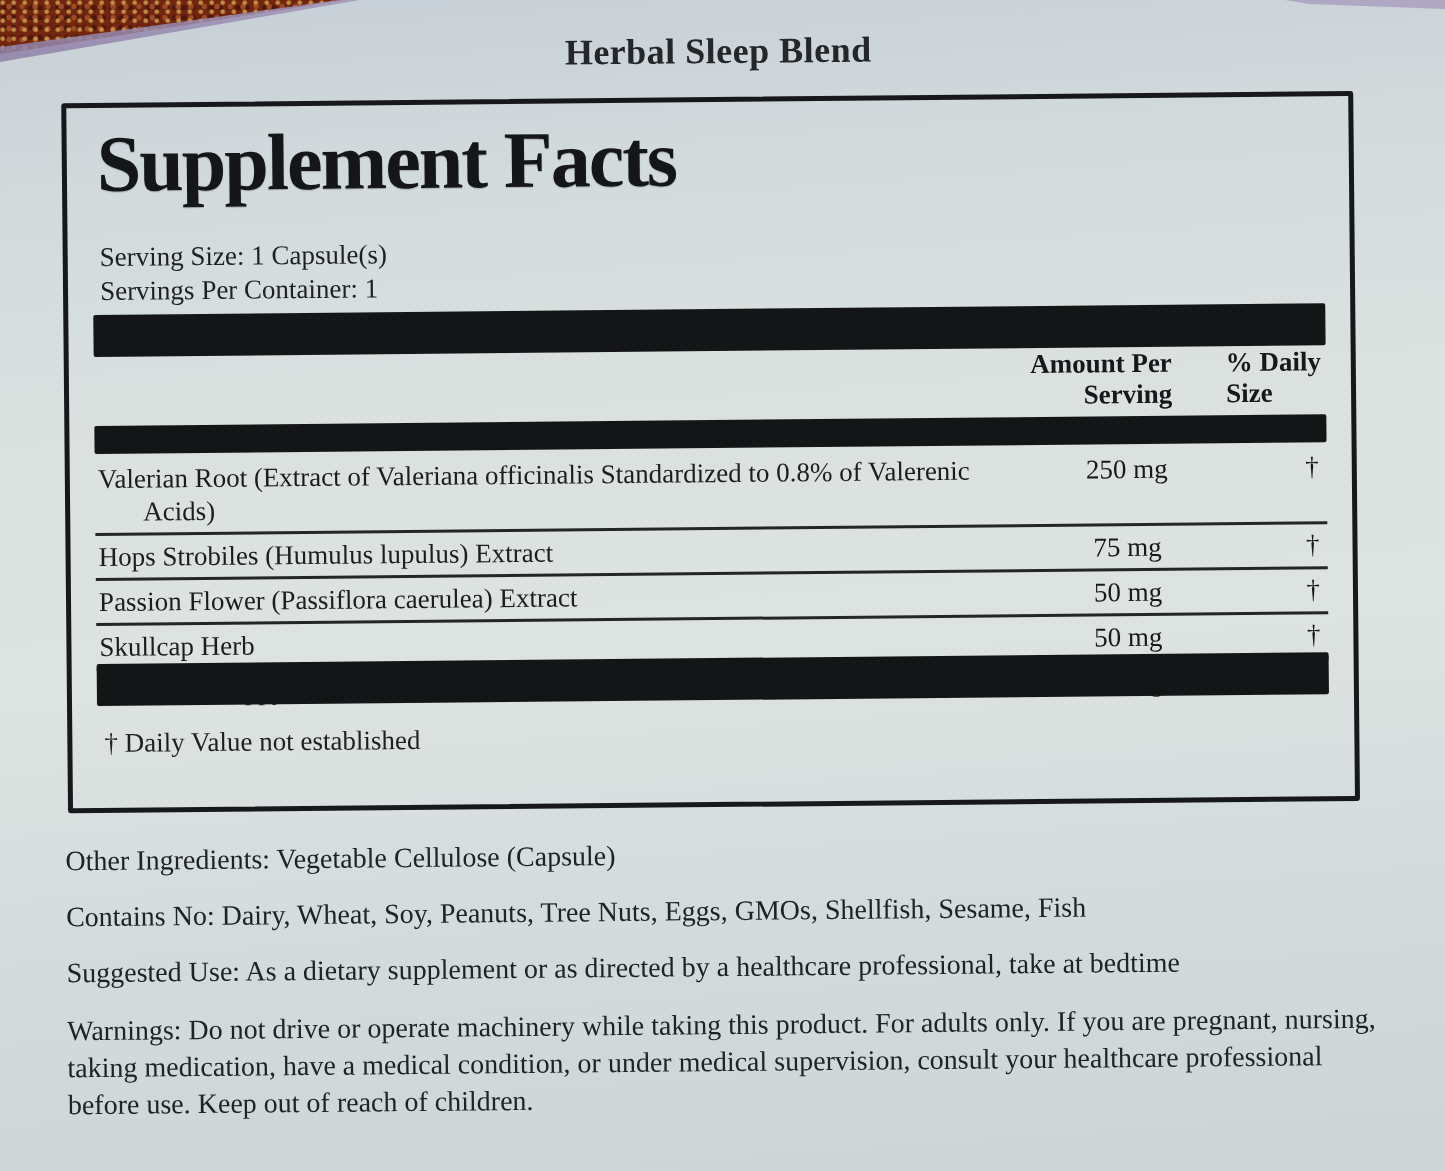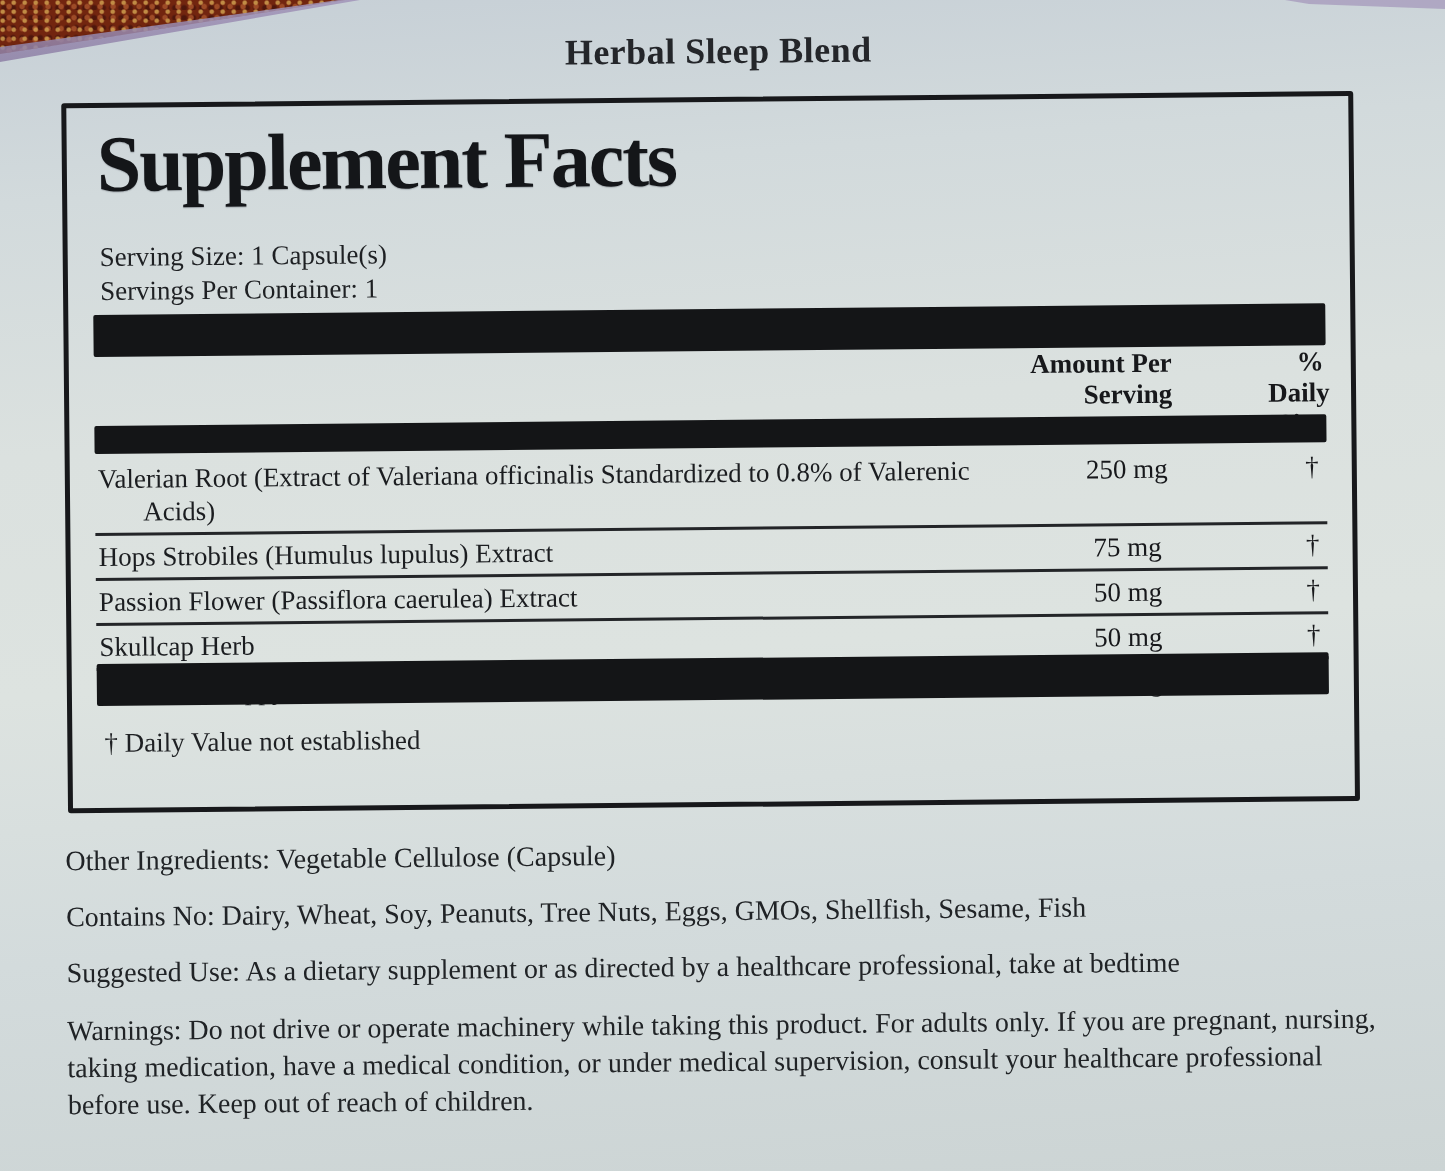--- a/index.html
+++ b/index.html
@@ -54,21 +54,21 @@
   .bar1 { top:207px; height:42px; }
   .bar2 { top:318px; height:28px; }
   .bar3 { top:556px; height:42px; }
 
   .colhead {
     position:absolute; top:250px; left:25px; width:1232px;
     display:grid; grid-template-columns:1fr 200px 100px;
     font-size:27px; line-height:31px; font-weight:700; color:#17181b;
   }
   .colhead .col-amount { grid-column:2; text-align:right; padding-right:54px; }
-  .colhead .col-dv { grid-column:3; text-align:right; padding-right:2px;margin-left:42px; }
+  .colhead .col-dv { grid-column:3; padding-right:2px; }
   .colhead span { display:block; }
 
   .rows { position:absolute; top:350px; left:25px; width:1232px; }
   .row {
     display:grid; grid-template-columns:1fr 200px 100px;
     padding:5px 0 4px; border-bottom:3px solid #232528;
   }
   .row:last-child { border-bottom:none; }
   .iname { font-size:27px; line-height:33px; color:#1b1d20; padding-left:48px; text-indent:-45px; max-width:905px; }
   .iamt  { font-size:27px; text-align:center; padding-top:1px; color:#17181b; }

